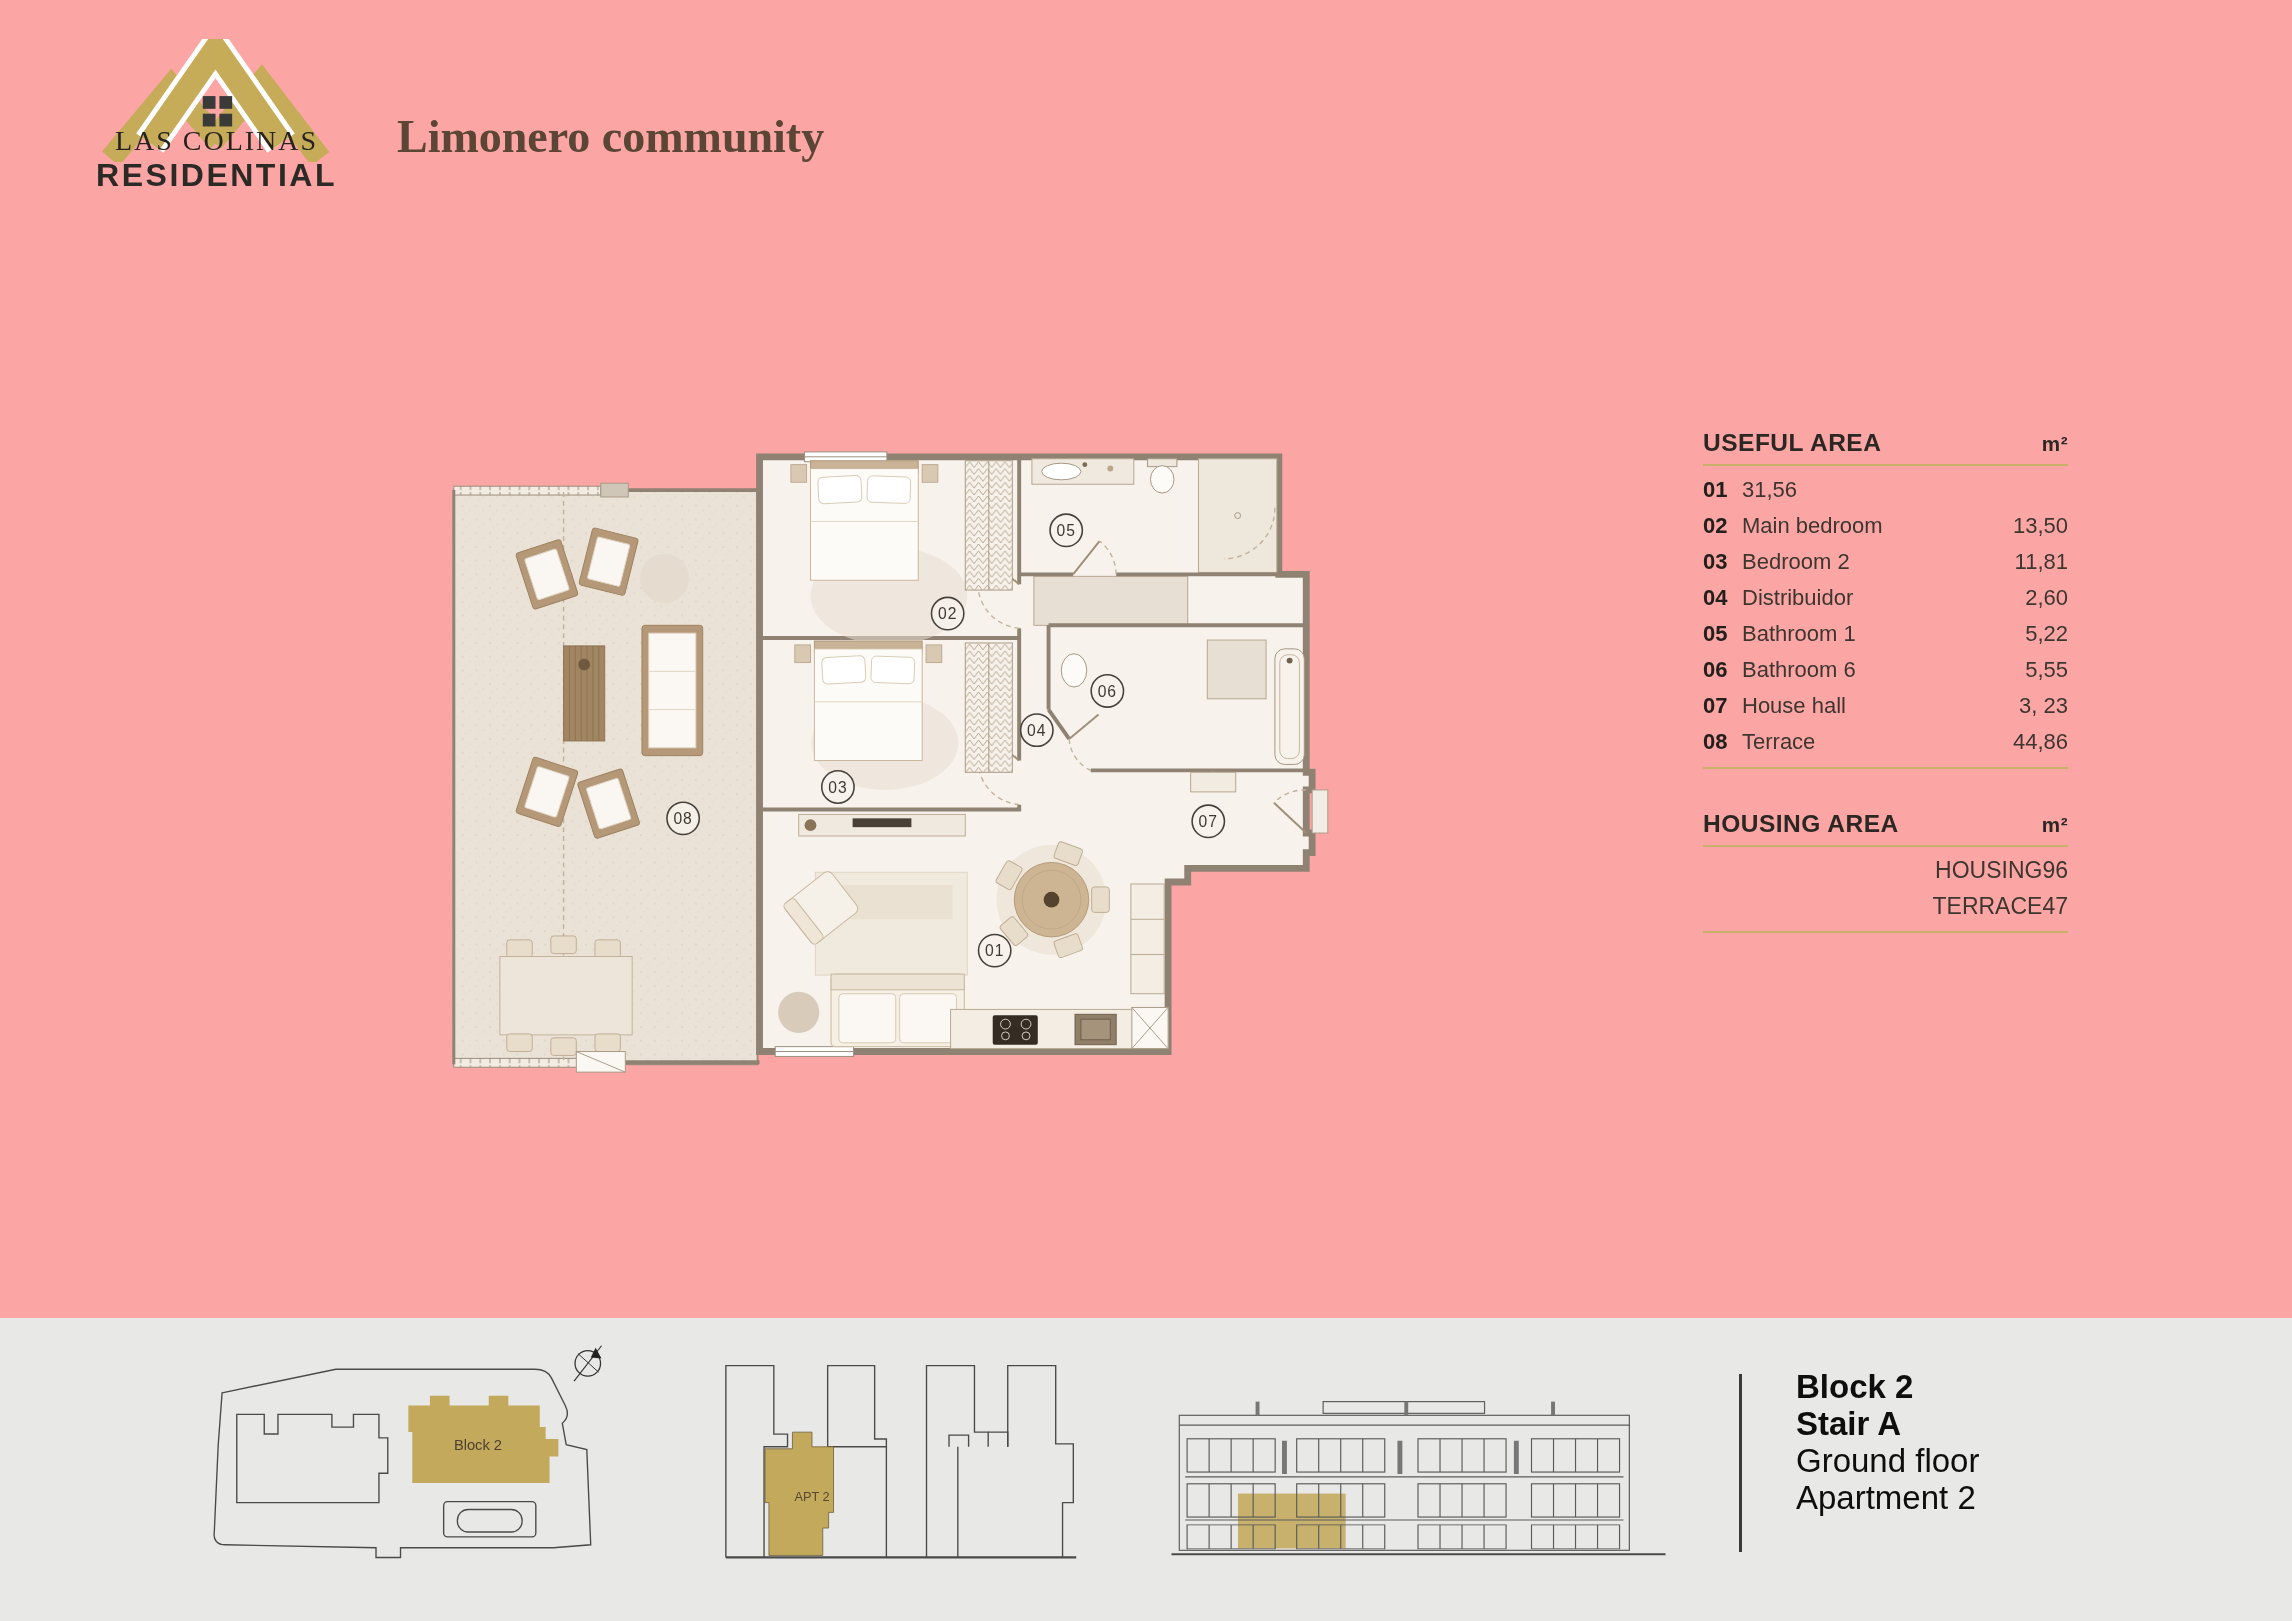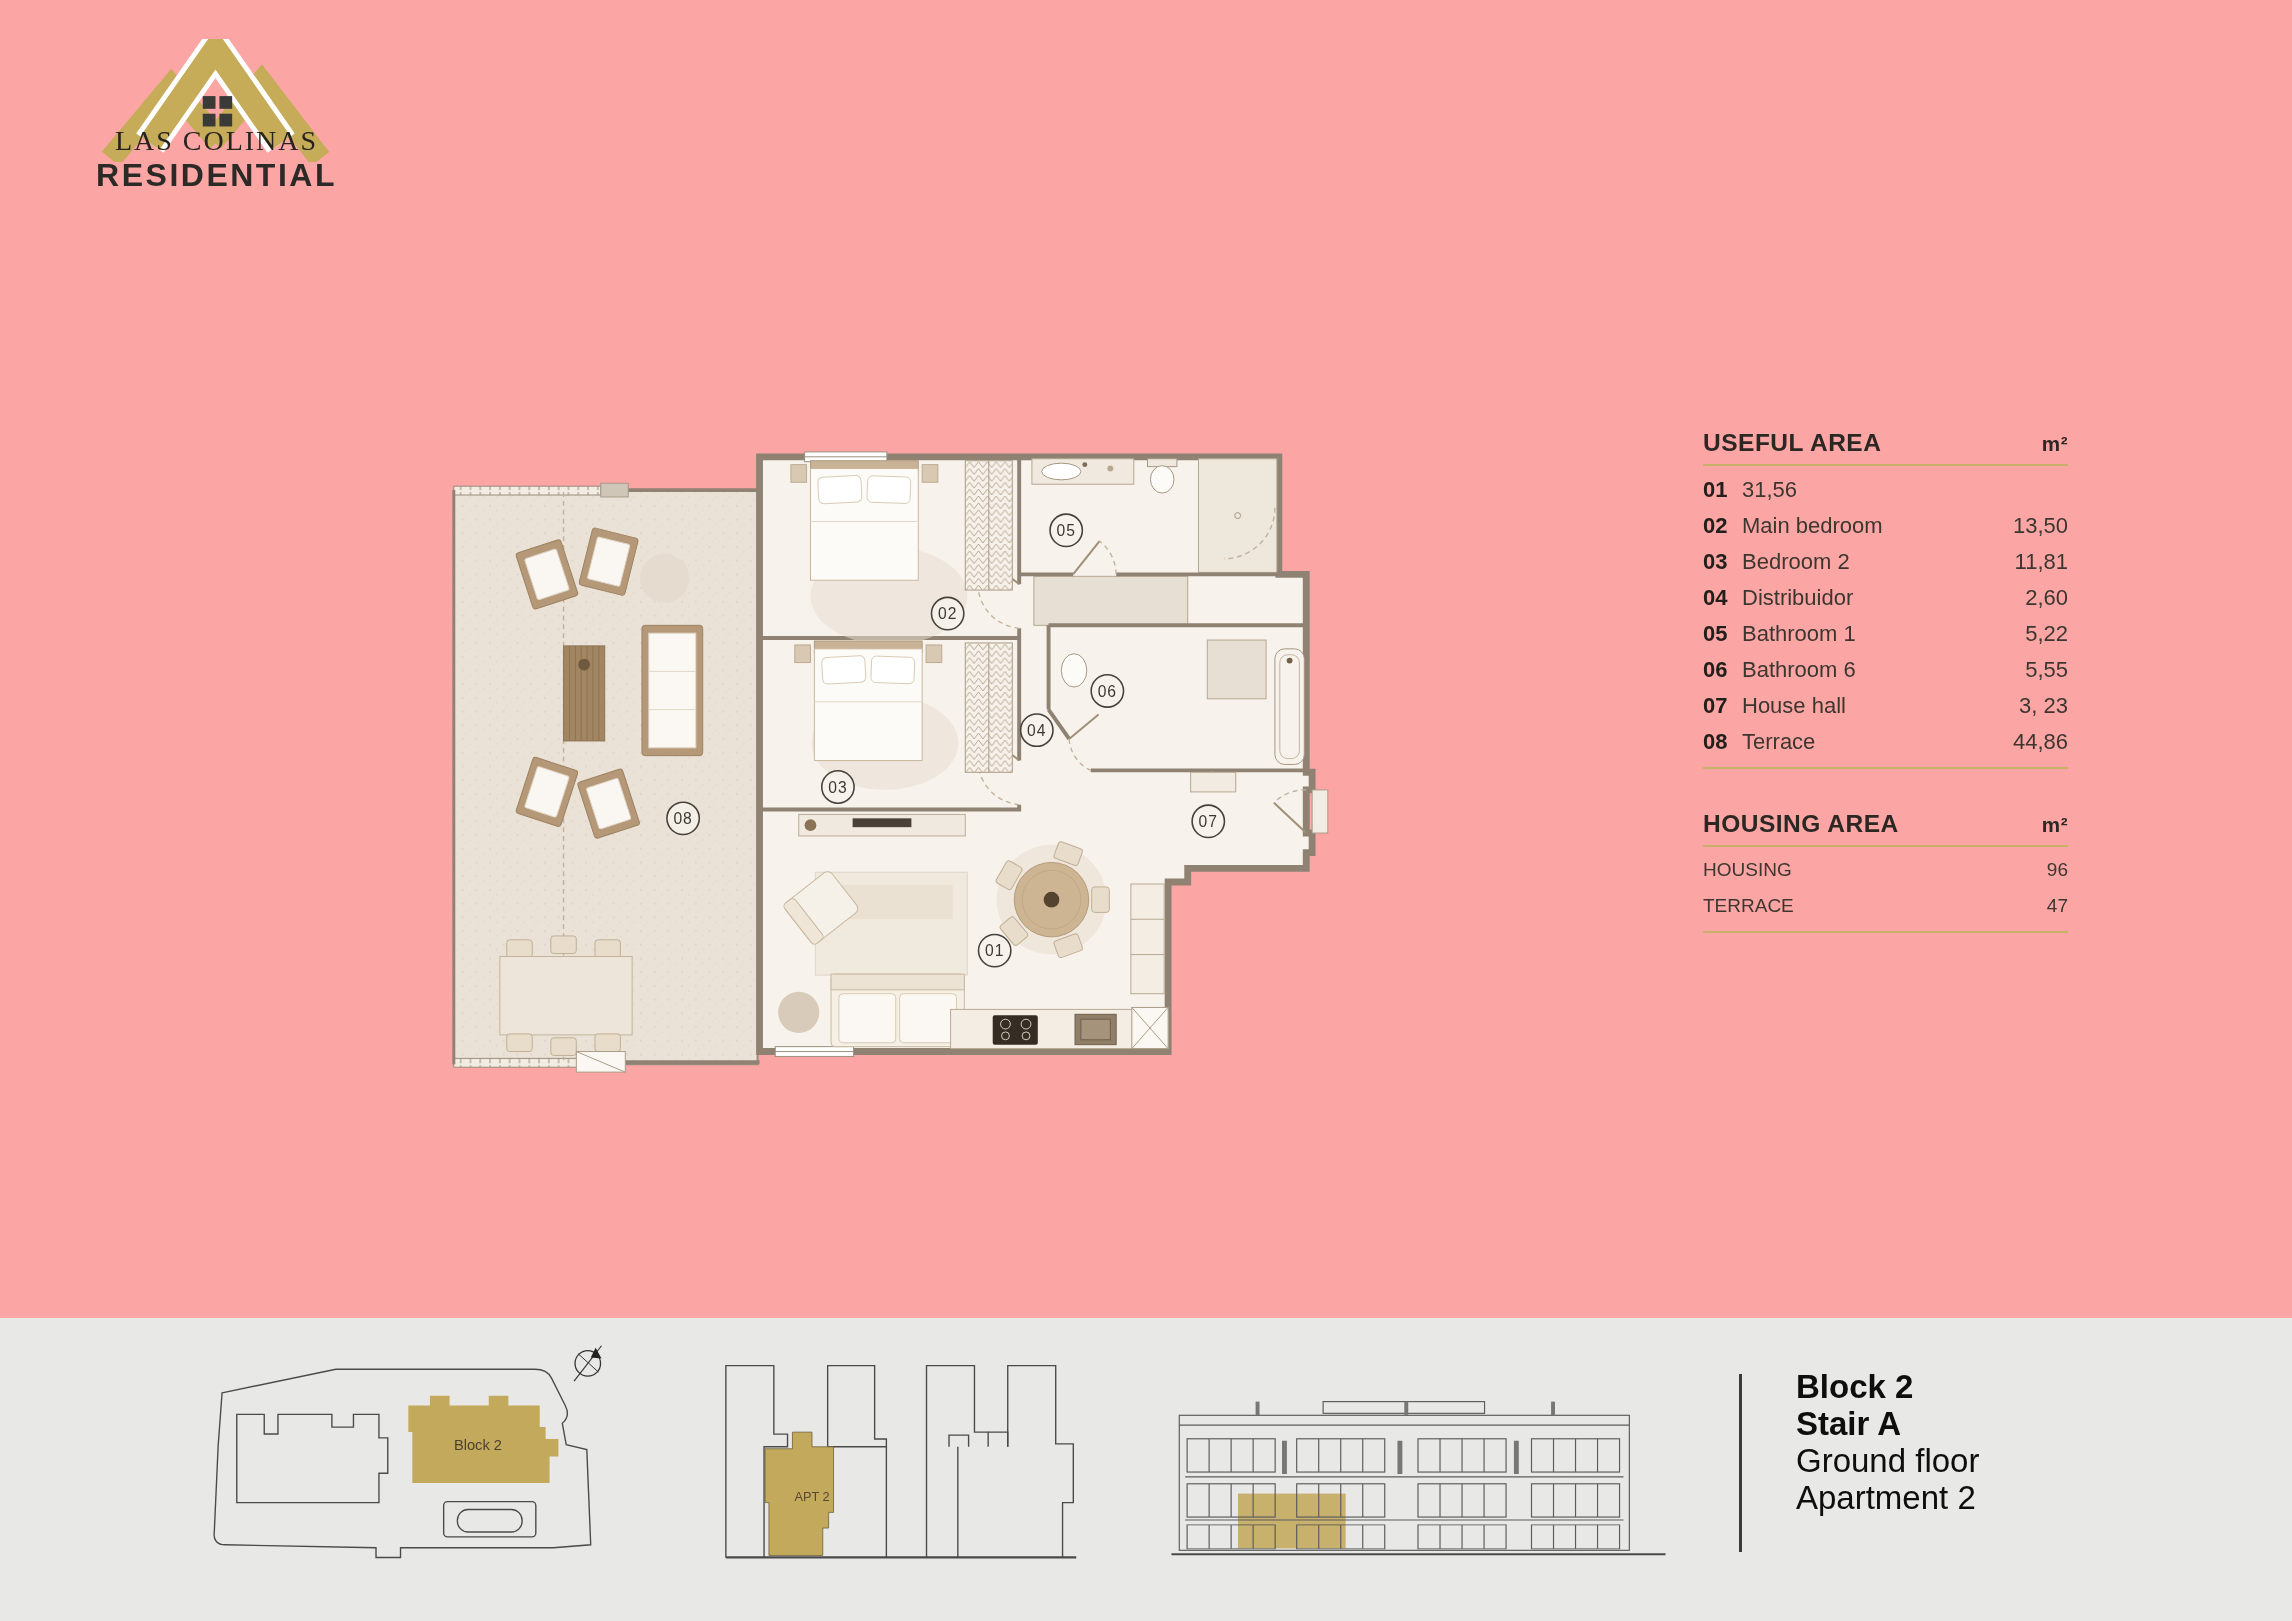--- a/index.html
+++ b/index.html
@@ -20,21 +20,21 @@
   .area-table{position:absolute;left:1703px;top:429px;width:365px;font-size:22px;color:#3c362f;}
   .at-head{display:flex;justify-content:space-between;align-items:baseline;
            font-size:24.5px;font-weight:600;letter-spacing:0.5px;color:#2b2723;gap:15px;}
   .at-unit{font-size:20.6px;font-weight:600;}
   .gold-rule{border:none;border-top:2px solid #c9b06a;margin:6.9px 0 5.9px 0;}
   .ua-row{display:flex;line-height:36px;}
   .ua-num{font-weight:bold;width:39px;color:#23201c;}
   .ua-label{flex:1;}
   .ua-val{text-align:center;}
   .ba-block{margin-top:41px;}
-  .ba-row{display:flex;justify-content:space-between;line-height:36px;font-size:19px;}
+  .ba-row{display:flex;justify-content:flex-end;line-height:36px;font-size:23px;}
 
   
   .strip{position:absolute;left:0;top:1318px;width:2293px;height:303px;background:#e8e8e6;}
   .site-svg{position:absolute;left:176px;top:1328px;}
   .section-svg{position:absolute;left:718px;top:1346px;}
   .elev-svg{position:absolute;left:1171px;top:1384px;}
   .divider{position:absolute;left:1739px;top:1374px;width:2.9px;height:178px;background:#3a3a3a;}
   .strip-info{position:absolute;left:1796px;top:1368px;font-size:33px;line-height:37px;color:#0e0e0e;}
   .strip-info div:nth-of-type(-n+2){font-weight:bold;}
 
@@ -62,20 +62,21 @@
     <g fill="#3a3a38">
       <rect x="112" y="58" width="13" height="13"></rect>
         <rect x="129" y="58" width="13" height="13"></rect>
       <rect x="112" y="76" width="13" height="13"></rect>
         <rect x="129" y="76" width="13" height="13"></rect>
     </g>
   </svg>
   <div class="logo-top">LAS COLINAS</div>
   <div class="logo-bottom">RESIDENTIAL</div>
 
+  <div class="main-title">Limonero community</div>
 
   <div class="area-table">
     <div class="at-head">
       <span>USEFUL AREA</span>
       <span class="at-unit">m²</span>
     </div>
     <hr class="gold-rule">
     <div>
 
         <div class="ua-row">

